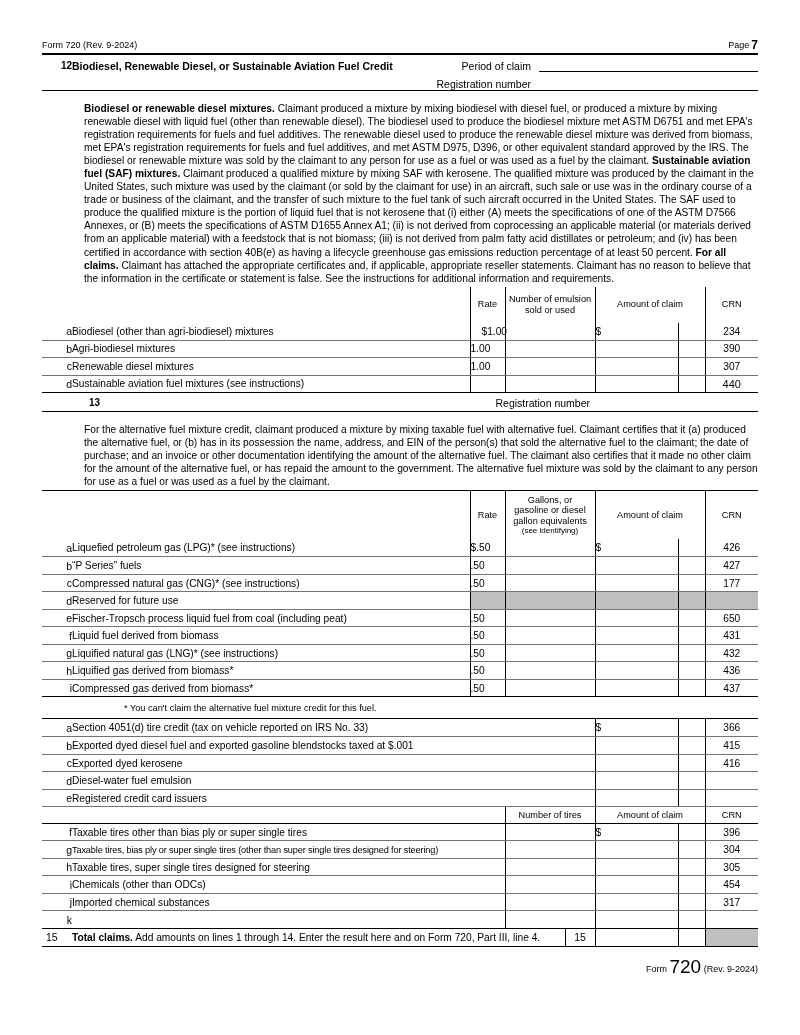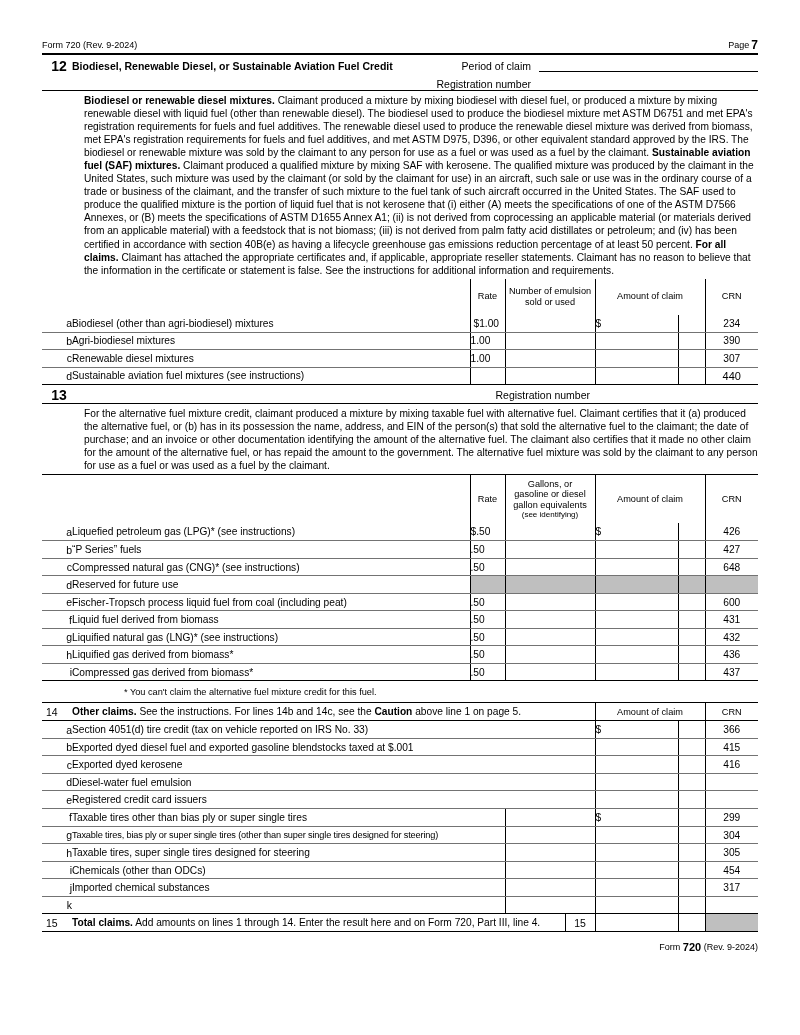--- a/index.html
+++ b/index.html
@@ -51,22 +51,22 @@
   .lineheader {
     display: flex;
     align-items: center;
     font-size: 10.5px;
     min-height: 17px;
   }
   .lineno {
     width: 30px;
     flex: 0 0 30px;
     font-weight: bold;
-    font-size: 14px;
-    text-align: center;
+    font-size: 10px;
+    text-align: right;
     padding-left: 4px;
     box-sizing: border-box;
   }
   .linetitle {
     font-weight: bold;
     font-size: 10.5px;
     flex: 0 0 auto;
   }
   .rightlabel {
     margin-left: auto;
@@ -93,20 +93,21 @@
   }
   .reg-row .lbl { padding-right: 227px; }
 
   
   .para {
     font-size: 10.2px;
     line-height: 13.05px;
     text-align: left;
     padding: 3px 0 2px 42px;
     box-sizing: border-box;
+    margin-top: 8px;
   }
   .para.indent-13 { padding-left: 42px; }
   .para b { font-weight: bold; }
 
   
   table.ftab {
     width: 100%;
     border-collapse: collapse;
     table-layout: fixed;
     font-size: 10.2px;
@@ -150,21 +151,21 @@
     font-size: 10.2px;
     padding-left: 4px;
     white-space: nowrap;
     overflow: hidden;
   }
   .desc.tight { font-size: 9.2px; letter-spacing: -0.15px; }
   .rate {
     font-size: 10.2px;
     padding-right: 5px;
   }
-  .rate.first { text-align: left; padding-left: 3px; }
+  .rate.first { text-align: left; padding-left: 11px; }
   .dollar {
     font-size: 10.2px;
     padding-left: 3px;
   }
   .crn {
     font-size: 10.2px;
     text-align: center;
   }
   .crn.big { font-size: 11px; }
   .shaded { background: #bfbfbf; }
@@ -196,22 +197,22 @@
     text-align: center;
   }
 
   
   .formfoot {
     text-align: right;
     font-size: 9px;
     padding-top: 9px;
   }
   .formfoot .num {
-    font-size: 11px;
-    font-weight: bold;
+    font-size: 19px;
+    font-weight: normal;
     vertical-align: -1px;
   }
   .formfoot .pre { font-size: 9px; }
 </style>
 </head>
 <body>
 
 <div id="page">
   <div class="sheet">
 
@@ -296,21 +297,21 @@
         <td class="desc hb-dark vr">Sustainable aviation fuel mixtures (see instructions)</td>
         <td class="rate hb-dark vr"></td>
         <td class="hb-dark vr"></td>
         <td class="hb-dark"></td>
         <td class="hb-dark vl vr"></td>
         <td class="crn big hb-dark">440</td>
       </tr>
     </tbody>
       </table>
 
-    <div class="lineheader" style="padding-top:1px;">
+    <div class="lineheader" style="padding-top:1px;margin-left:28px;">
       <div class="lineno">13</div>
       <div class="rightlabel" style="padding-right:168px;">
         <span>Registration number</span>
       </div>
     </div>
     <div class="rule-med"></div>
 
     <div class="para indent-13">For the alternative fuel mixture credit, claimant produced a mixture by mixing taxable fuel with alternative fuel. Claimant certifies that it (a) produced the alternative fuel, or (b) has in its possession the name, address, and EIN of the person(s) that sold the alternative fuel to the claimant; the date of purchase; and an invoice or other documentation identifying the amount of the alternative fuel. The claimant also certifies that it made no other claim for the amount of the alternative fuel, or has repaid the amount to the government. The alternative fuel mixture was sold by the claimant to any person for use as a fuel or was used as a fuel by the claimant.</div>
 
     <table class="ftab">
@@ -358,41 +359,41 @@
         <td class="crn hb">427</td>
       </tr>
 
       <tr class="rowh">
         <td class="ltr hb">c</td>
         <td class="desc hb vr">Compressed natural gas (CNG)* (see instructions)</td>
         <td class="rate hb vr">.50</td>
         <td class="hb vr"></td>
         <td class="hb"></td>
         <td class="hb vl vr"></td>
-        <td class="crn hb">648</td>
+        <td class="crn hb">177</td>
       </tr>
 
       <tr class="rowh">
         <td class="ltr hb">d</td>
         <td class="desc hb vr">Reserved for future use</td>
         <td class="rate hb vr shaded"></td>
         <td class="hb vr shaded"></td>
         <td class="hb shaded"></td>
         <td class="hb vl vr shaded"></td>
         <td class="crn hb shaded"></td>
       </tr>
 
       <tr class="rowh">
         <td class="ltr hb">e</td>
         <td class="desc hb vr">Fischer-Tropsch process liquid fuel from coal (including peat)</td>
         <td class="rate hb vr">.50</td>
         <td class="hb vr"></td>
         <td class="hb"></td>
         <td class="hb vl vr"></td>
-        <td class="crn hb">600</td>
+        <td class="crn hb">650</td>
       </tr>
 
       <tr class="rowh">
         <td class="ltr hb">f</td>
         <td class="desc hb vr">Liquid fuel derived from biomass</td>
         <td class="rate hb vr">.50</td>
         <td class="hb vr"></td>
         <td class="hb"></td>
         <td class="hb vl vr"></td>
         <td class="crn hb">431</td>
@@ -436,26 +437,20 @@
     <table class="ftab">
       <colgroup>
         <col style="width:30px">
         <col style="width:523px">
         <col style="width:83px">
         <col style="width:27px">
         <col style="width:53px">
       </colgroup>
 
       <tbody>
-          <tr class="rowh">
-        <td class="ltr hb-dark" style="text-align:left;padding-left:4px;">14</td>
-        <td class="l14text hb-dark vr"><b>Other claims.</b><span> See the instructions. For lines 14b and 14c, see the </span><b>Caution</b><span> above line 1 on page 5.</span></td>
-        <td class="colhead hb-dark" colspan="2" style="border-right:1.2px solid #000;">Amount of claim</td>
-        <td class="colhead hb-dark">CRN</td>
-      </tr>
 
       <tr class="rowh">
         <td class="ltr hb">a</td>
         <td class="desc hb vr">Section 4051(d) tire credit (tax on vehicle reported on IRS No. 33)</td>
         <td class="dollar hb">$</td>
         <td class="hb vl vr"></td>
         <td class="crn hb">366</td>
       </tr>
 
       <tr class="rowh">
@@ -495,28 +490,35 @@
     <table class="ftab">
       <colgroup>
         <col style="width:30px">
         <col style="width:433px">
         <col style="width:90px">
         <col style="width:83px">
         <col style="width:27px">
         <col style="width:53px">
       </colgroup>
       <tbody>
+          <tr class="rowh-sm">
+        <td class="hb-dark"></td>
+        <td class="hb-dark vr"></td>
+        <td class="colhead hb-dark vr">Number of tires</td>
+        <td class="colhead hb-dark" colspan="2" style="border-right:1.2px solid #000;">Amount of claim</td>
+        <td class="colhead hb-dark">CRN</td>
+      </tr>
 
       <tr class="rowh">
         <td class="ltr hb">f</td>
         <td class="desc hb vr">Taxable tires other than bias ply or super single tires</td>
         <td class="hb vr"></td>
         <td class="dollar hb">$</td>
         <td class="hb vl vr"></td>
-        <td class="crn hb">299</td>
+        <td class="crn hb">396</td>
       </tr>
 
       <tr class="rowh">
         <td class="ltr hb">g</td>
         <td class="desc tight hb vr">Taxable tires, bias ply or super single tires (other than super single tires designed for steering)</td>
         <td class="hb vr"></td>
         <td class="hb"></td>
         <td class="hb vl vr"></td>
         <td class="crn hb">304</td>
       </tr>

